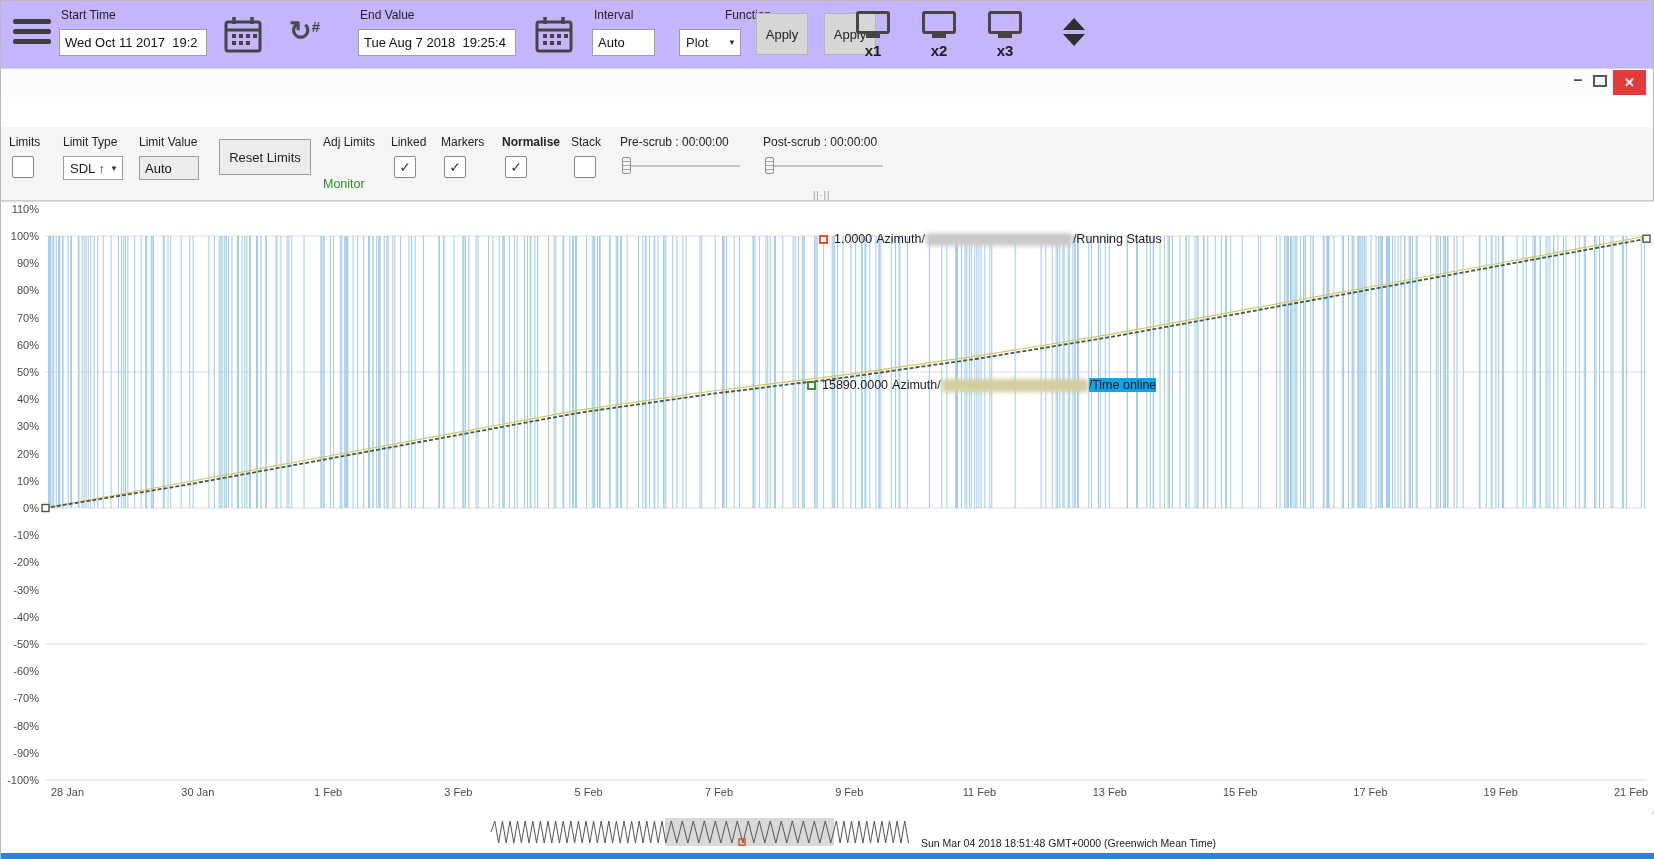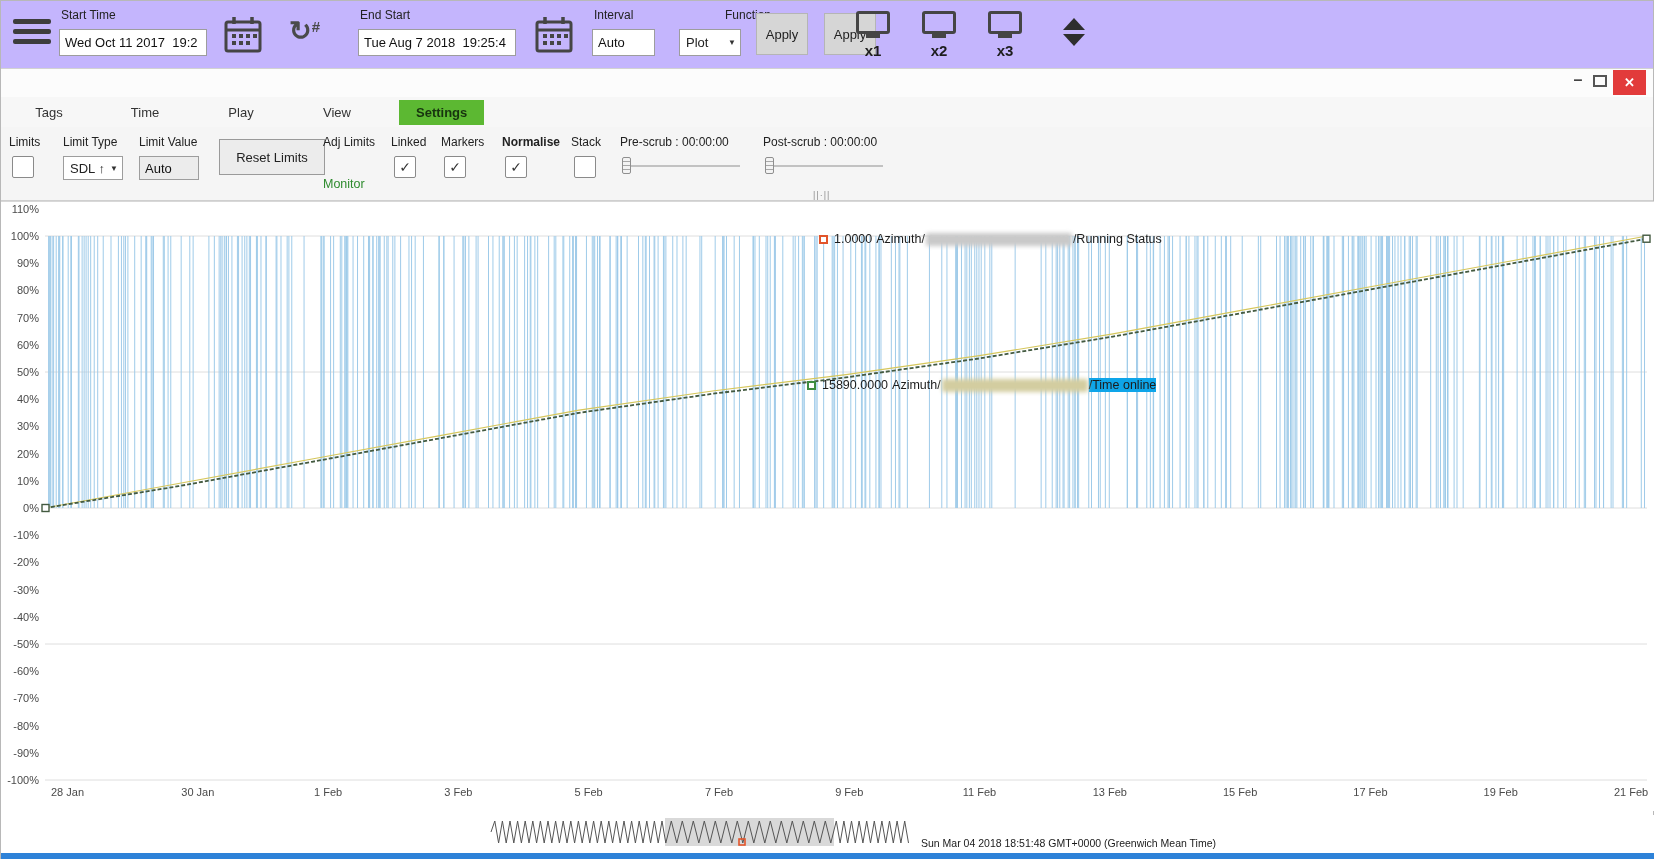--- a/index.html
+++ b/index.html
@@ -36,21 +36,21 @@
 
   
   .tab-bar{position:absolute;top:96px;left:0;width:100%;height:30px;background:#f7f7f7;display:flex;align-items:center;}
   .tab{width:96px;text-align:center;font-size:13px;color:#333;cursor:pointer;}
   .tab.active{width:auto;background:#5cb832;color:#17330f;font-weight:bold;padding:5px 17px;margin-left:14px;}
 
   
   .settings-panel{position:absolute;top:126px;left:0;width:100%;height:74px;background:#f5f5f5;border-bottom:1px solid #cfcfcf;}
   .sp-label{position:absolute;top:8px;font-size:12px;color:#222;}
   .checkbox{position:absolute;top:29px;width:22px;height:22px;background:#fff;border:1px solid #8a8a8a;border-radius:2px;display:flex;align-items:center;justify-content:center;font-size:14px;color:#333;cursor:pointer;}
-  .reset-btn{position:absolute;left:218px;top:12px;width:106px;height:36px;background:#ececec;border:1px solid #9a9a9a;font:13px "Liberation Sans",sans-serif;color:#222;cursor:pointer;}
+  .reset-btn{position:absolute;left:218px;top:12px;width:92px;height:36px;background:#ececec;border:1px solid #9a9a9a;font:13px "Liberation Sans",sans-serif;color:#222;cursor:pointer;}
   .monitor-link{position:absolute;left:322px;top:30px;font-size:12.5px;color:#2e8b2e;cursor:pointer;margin-top:20px;}
   .scrub-track{position:absolute;top:38px;width:118px;height:2px;background:#c2c2c2;}
   .scrub-thumb{position:absolute;left:0;top:-8px;width:9px;height:17px;border:1px solid #8f8f8f;border-radius:2px;background:repeating-linear-gradient(to bottom,#f3f3f3 0 3px,#a8a8a8 3px 4px);cursor:pointer;}
 
   
   .resize-handle{position:absolute;left:812px;top:189px;font-size:9px;color:#8e8e8e;letter-spacing:1px;cursor:row-resize;}
 
   
   .chart{position:absolute;top:200px;left:0;width:1654px;height:610px;background:#fff;border-top:1px solid #d8d8d8;}
   #chart-svg text{font:11px "Liberation Sans",sans-serif;fill:#4a4a4a;}
@@ -94,21 +94,21 @@
         <rect x="9" y="26" width="4" height="4" fill="#454545"></rect>
           <rect x="16" y="26" width="4" height="4" fill="#454545"></rect>
           <rect x="23" y="26" width="4" height="4" fill="#454545"></rect>
       </svg>
     </button>
 
     <button class="abs icon-btn" style="left:288px;top:17px;">
       <span class="refresh-glyph">↻</span><span class="refresh-hash">#</span>
     </button>
 
-    <div class="abs field-label" style="left:359px;top:7px;">End Start</div>
+    <div class="abs field-label" style="left:359px;top:7px;">End Value</div>
     <input class="abs time-input" style="left: 357px; top: 28px; width: 158px;" value="Tue Aug 7 2018  19:25:4">
 
     <button class="abs icon-btn" style="left:533px;top:14px;">
       <svg width="40" height="40" viewBox="0 0 40 40">
         <rect x="3" y="7" width="34" height="29" rx="2" fill="none" stroke="#454545" stroke-width="3"></rect>
         <line x1="3" y1="15" x2="37" y2="15" stroke="#454545" stroke-width="3"></line>
         <line x1="11" y1="2" x2="11" y2="9" stroke="#454545" stroke-width="3.5"></line>
         <line x1="29" y1="2" x2="29" y2="9" stroke="#454545" stroke-width="3.5"></line>
         <rect x="9" y="19" width="4" height="4" fill="#454545"></rect>
           <rect x="16" y="19" width="4" height="4" fill="#454545"></rect>
@@ -150,27 +150,20 @@
       <div class="tri-down"></div>
     </div>
   </div>
 
   <div class="window-bar">
     <div class="abs win-min">–</div>
     <div class="abs win-max"></div>
     <div class="abs win-close">✕</div>
   </div>
 
-  <div class="tab-bar">
-    <div class="tab">Tags</div>
-    <div class="tab">Time</div>
-    <div class="tab">Play</div>
-    <div class="tab">View</div>
-    <div class="tab active">Settings</div>
-  </div>
 
   <div class="settings-panel">
     <div class="sp-label" style="left:8px;">Limits</div>
     <div class="checkbox" style="left:11px;"></div>
 
     <div class="sp-label" style="left:62px;">Limit Type</div>
     <div class="fake-select abs" style="left:62px;top:29px;width:60px;height:24px;">
       <span>SDL ↑</span>
       <span class="caret">▼</span>
     </div>

